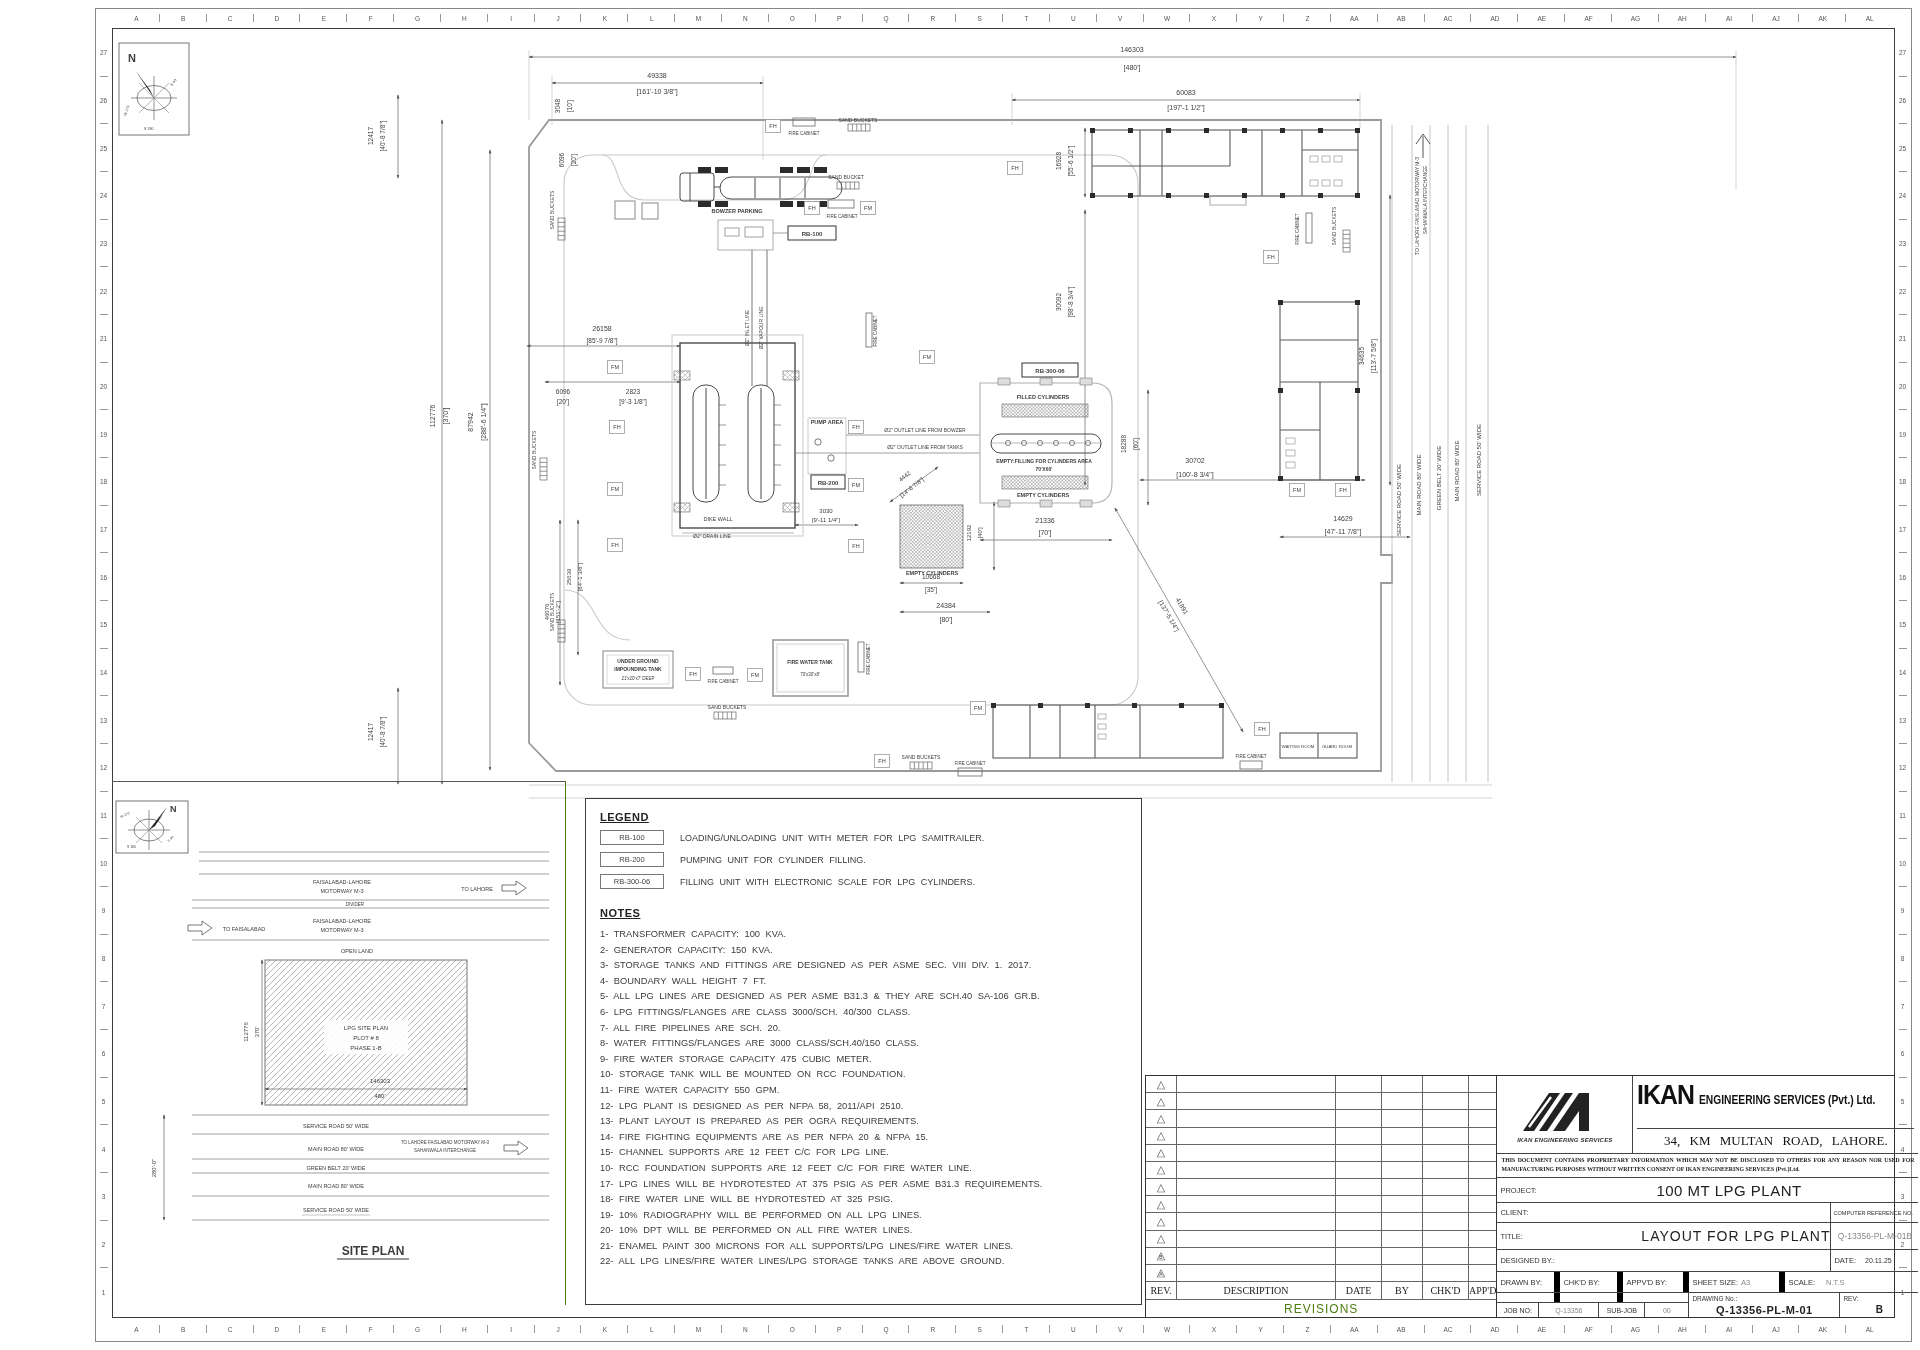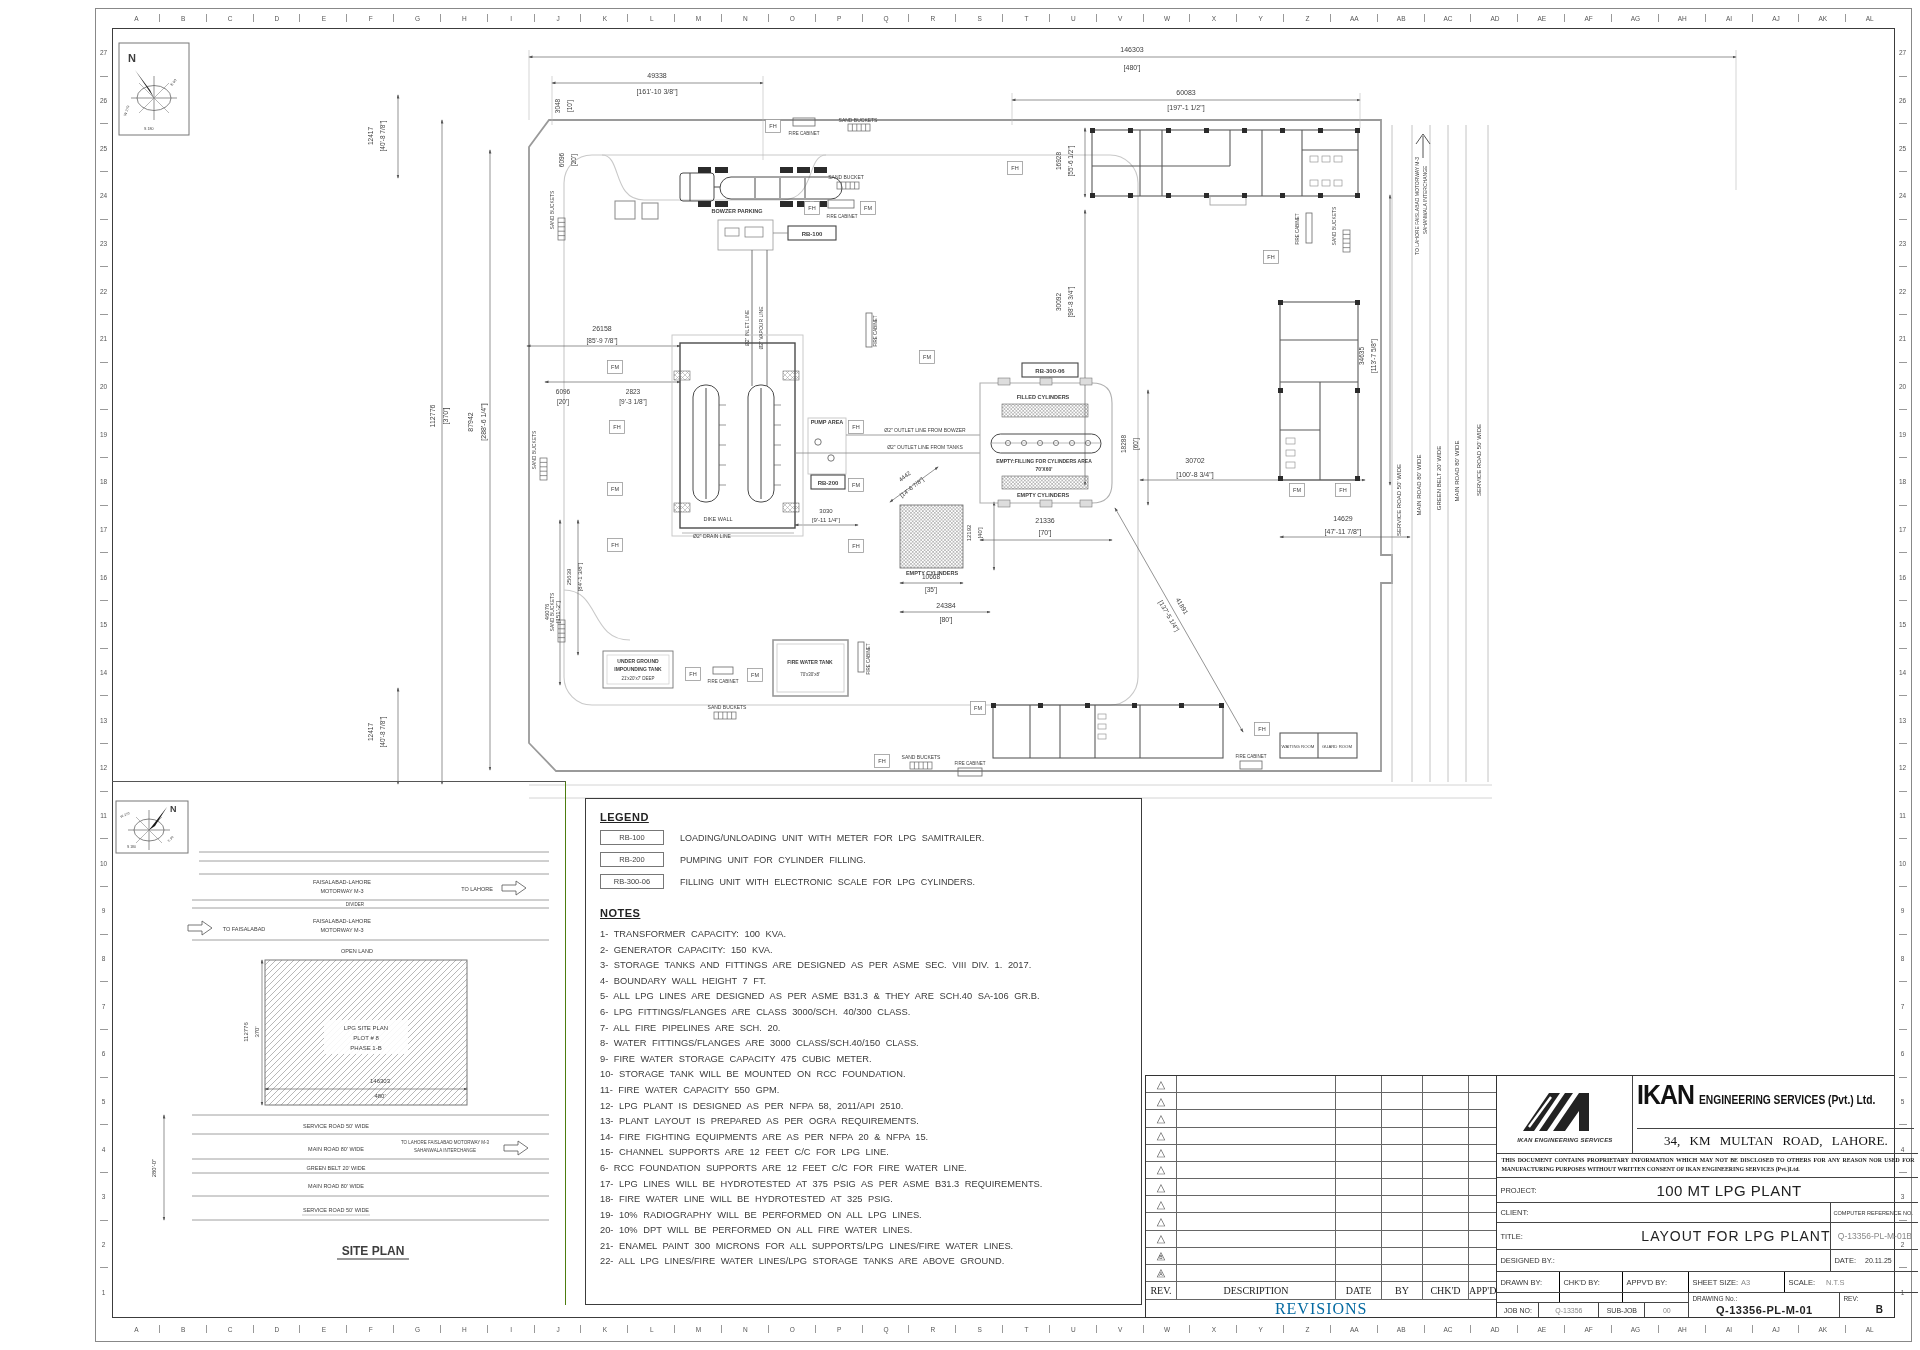--- a/index.html
+++ b/index.html
@@ -31,21 +31,21 @@
   
   #rt-box{left:1145px;top:1075px;width:750px;height:243px;display:flex;border:1.2px solid #333;box-sizing:border-box}
   #rev-table{width:367px;display:flex;flex-direction:column;border-right:1.2px solid #333;box-sizing:border-box}
   .rev-row{flex:1;display:flex;border-bottom:1px solid #666}
   .rev-cell{border-right:1px solid #666;display:flex;align-items:center;justify-content:center;overflow:hidden}
   .rc0{width:30px}.rc1{width:158px}.rc2{width:45px}.rc3{width:40px}.rc4{width:45px}.rc5{flex:1;border-right:none}
   .tri{position:relative;font-size:11px;line-height:1;color:#555}
   .tri .lt{position:absolute;left:50%;top:58%;transform:translate(-50%,-50%);font-size:5px;color:#444}
   #rev-head{height:17px;display:flex;font-family:"Liberation Serif",serif;font-size:10px;color:#222;border-bottom:1px solid #666}
   #rev-head .rev-cell{font-weight:normal}
-  #rev-caption{height:17px;display:flex;align-items:center;justify-content:center;font-family:Liberation Serif, serif;font-size:16px;letter-spacing:1px;color:#0369a1}
+  #rev-caption{height:17px;display:flex;align-items:center;justify-content:center;font-family:Liberation Sans, sans-serif;font-size:12px;letter-spacing:1px;color:#4d7c0f}
   #title-block{flex:1;display:flex;flex-direction:column;font-size:8px}
   .tb-row{display:flex;border-bottom:1px solid #444;box-sizing:border-box}
   .tb-label{font-size:7.5px;color:#333;padding:2px 3px}
   #tb-logo-row{height:78px}
   #tb-logo-cell{width:135px;border-right:1px solid #444;display:flex;flex-direction:column;align-items:center;justify-content:center}
   #tb-logo-caption{font-size:6px;font-weight:bold;font-style:italic;margin-top:2px;letter-spacing:.2px}
   #tb-name-cell{flex:1;display:flex;flex-direction:column;justify-content:center;padding:0 4px}
   #tb-name-top{display:flex;align-items:baseline;border-bottom:1px solid #444;padding-bottom:17px}
   #tb-name-strong{font-size:27px;font-weight:bold;letter-spacing:-1px;transform:scaleX(.92);transform-origin:left;color:#111}
   #tb-name-rest{font-size:12.5px;font-weight:bold;transform:scaleX(.82);transform-origin:left;white-space:nowrap;color:#111}
@@ -56,21 +56,21 @@
   #tb-project-val{flex:1;text-align:center;font-size:15px;letter-spacing:.5px;color:#222}
   #tb-client-row{height:20px}
   #tb-title-row{height:27px}
   .tb-main{flex:1;display:flex;align-items:center}
   .tb-side{width:88px;border-left:1px solid #444;display:flex;flex-direction:column;justify-content:center;padding:1px 2px;box-sizing:border-box}
   #tb-title-val{flex:1;text-align:right;font-size:14px;letter-spacing:1px;color:#222}
   #tb-ref-val{font-size:8.5px;color:#888;text-align:center}
   #tb-designed-row{height:22px}
   #tb-date-cell{width:88px;border-left:1px solid #444;display:flex;align-items:center;box-sizing:border-box}
   #tb-drawn-row{height:21px}
-  .tb-c{border-right:1px solid #000000;display:flex;align-items:center;box-sizing:border-box}
+  .tb-c{border-right:6px solid #000000;display:flex;align-items:center;box-sizing:border-box}
   #tb-bottom-row{flex:1;border-bottom:none}
   .gray{color:#888}
   #job-row{display:flex;height:14px;border-top:1px solid #444}
   .job-c{border-right:1px solid #444;display:flex;align-items:center;justify-content:center;font-size:7px;box-sizing:border-box}
   #dwg-cell{width:151px;border-right:1px solid #444;display:flex;flex-direction:column;box-sizing:border-box}
   #dwg-val{text-align:center;font-size:11px;font-weight:bold;color:#222;letter-spacing:.5px}
   #rev-cell-b{flex:1;display:flex;flex-direction:column;box-sizing:border-box}
   #rev-val{text-align:center;font-size:10px;font-weight:bold;color:#222}
 </style>
 </head>
@@ -798,21 +798,21 @@
         <div class="note-line">6-  LPG  FITTINGS/FLANGES  ARE  CLASS  3000/SCH.  40/300  CLASS.</div>
         <div class="note-line">7-  ALL  FIRE  PIPELINES  ARE  SCH.  20.</div>
         <div class="note-line">8-  WATER  FITTINGS/FLANGES  ARE  3000  CLASS/SCH.40/150  CLASS.</div>
         <div class="note-line">9-  FIRE  WATER  STORAGE  CAPACITY  475  CUBIC  METER.</div>
         <div class="note-line">10-  STORAGE  TANK  WILL  BE  MOUNTED  ON  RCC  FOUNDATION.</div>
         <div class="note-line">11-  FIRE  WATER  CAPACITY  550  GPM.</div>
         <div class="note-line">12-  LPG  PLANT  IS  DESIGNED  AS  PER  NFPA  58,  2011/API  2510.</div>
         <div class="note-line">13-  PLANT  LAYOUT  IS  PREPARED  AS  PER  OGRA  REQUIREMENTS.</div>
         <div class="note-line">14-  FIRE  FIGHTING  EQUIPMENTS  ARE  AS  PER  NFPA  20  &amp;  NFPA  15.</div>
         <div class="note-line">15-  CHANNEL  SUPPORTS  ARE  12  FEET  C/C  FOR  LPG  LINE.</div>
-        <div class="note-line">6-  RCC  FOUNDATION  SUPPORTS  ARE  12  FEET  C/C  FOR  FIRE  WATER  LINE.</div>
+        <div class="note-line">10-  RCC  FOUNDATION  SUPPORTS  ARE  12  FEET  C/C  FOR  FIRE  WATER  LINE.</div>
         <div class="note-line">17-  LPG  LINES  WILL  BE  HYDROTESTED  AT  375  PSIG  AS  PER  ASME  B31.3  REQUIREMENTS.</div>
         <div class="note-line">18-  FIRE  WATER  LINE  WILL  BE  HYDROTESTED  AT  325  PSIG.</div>
         <div class="note-line">19-  10%  RADIOGRAPHY  WILL  BE  PERFORMED  ON  ALL  LPG  LINES.</div>
         <div class="note-line">20-  10%  DPT  WILL  BE  PERFORMED  ON  ALL  FIRE  WATER  LINES.</div>
         <div class="note-line">21-  ENAMEL  PAINT  300  MICRONS  FOR  ALL  SUPPORTS/LPG  LINES/FIRE  WATER  LINES.</div>
         <div class="note-line">22-  ALL  LPG  LINES/FIRE  WATER  LINES/LPG  STORAGE  TANKS  ARE  ABOVE  GROUND.</div>
       </div>
   </div>
 
   <div class="abs" id="rt-box">

